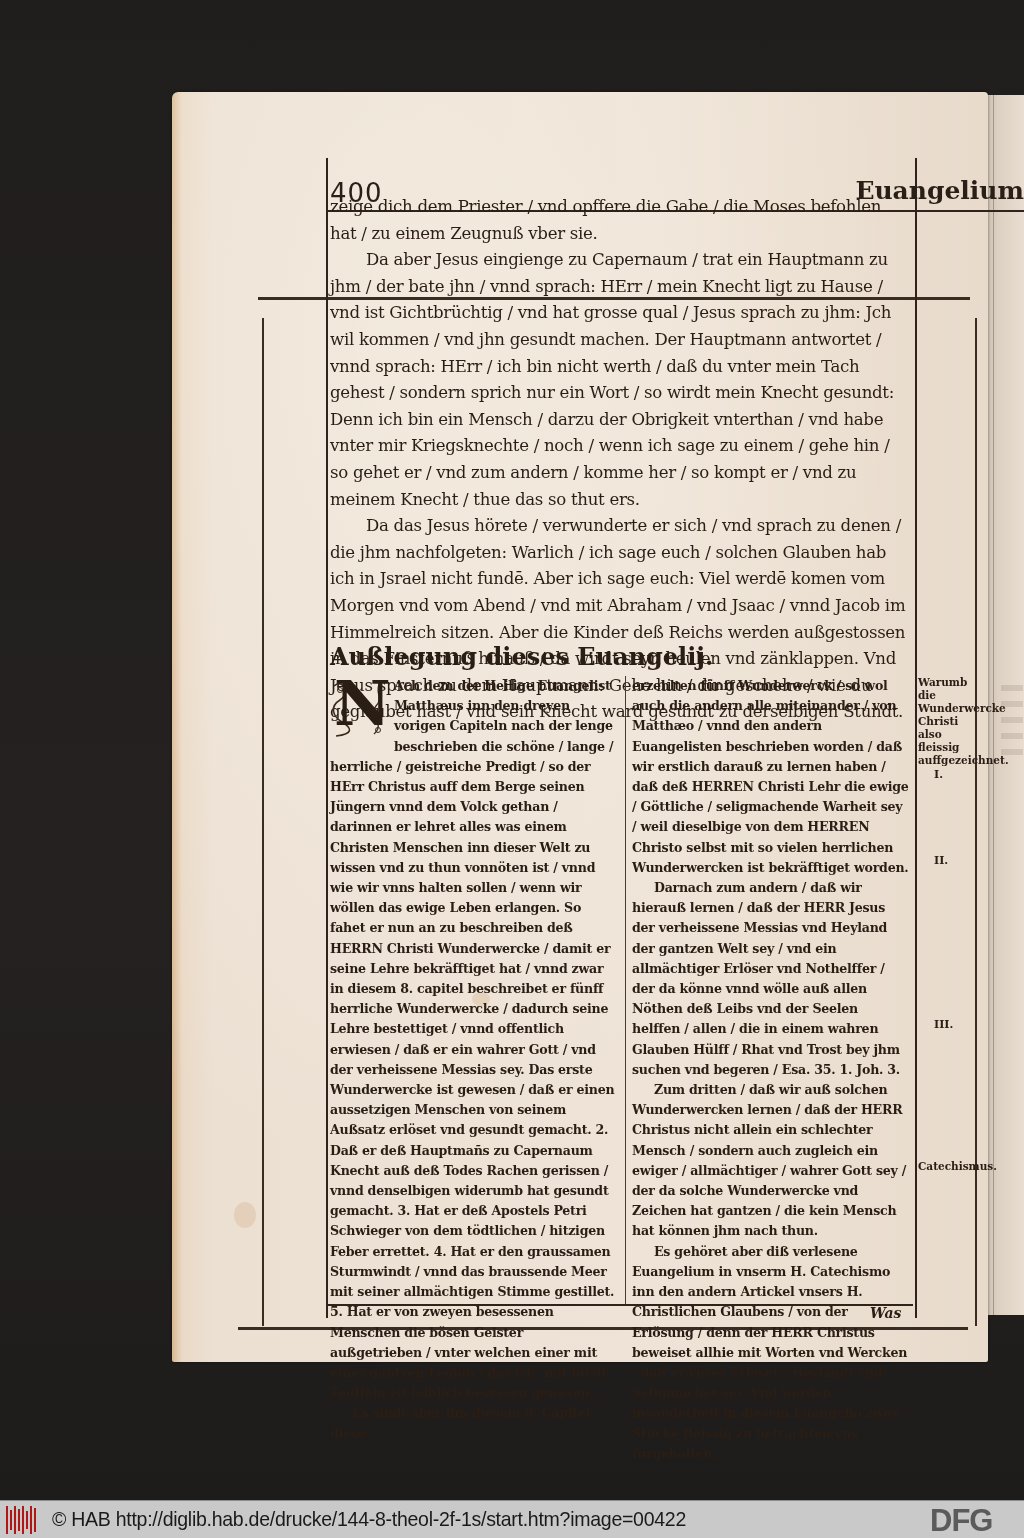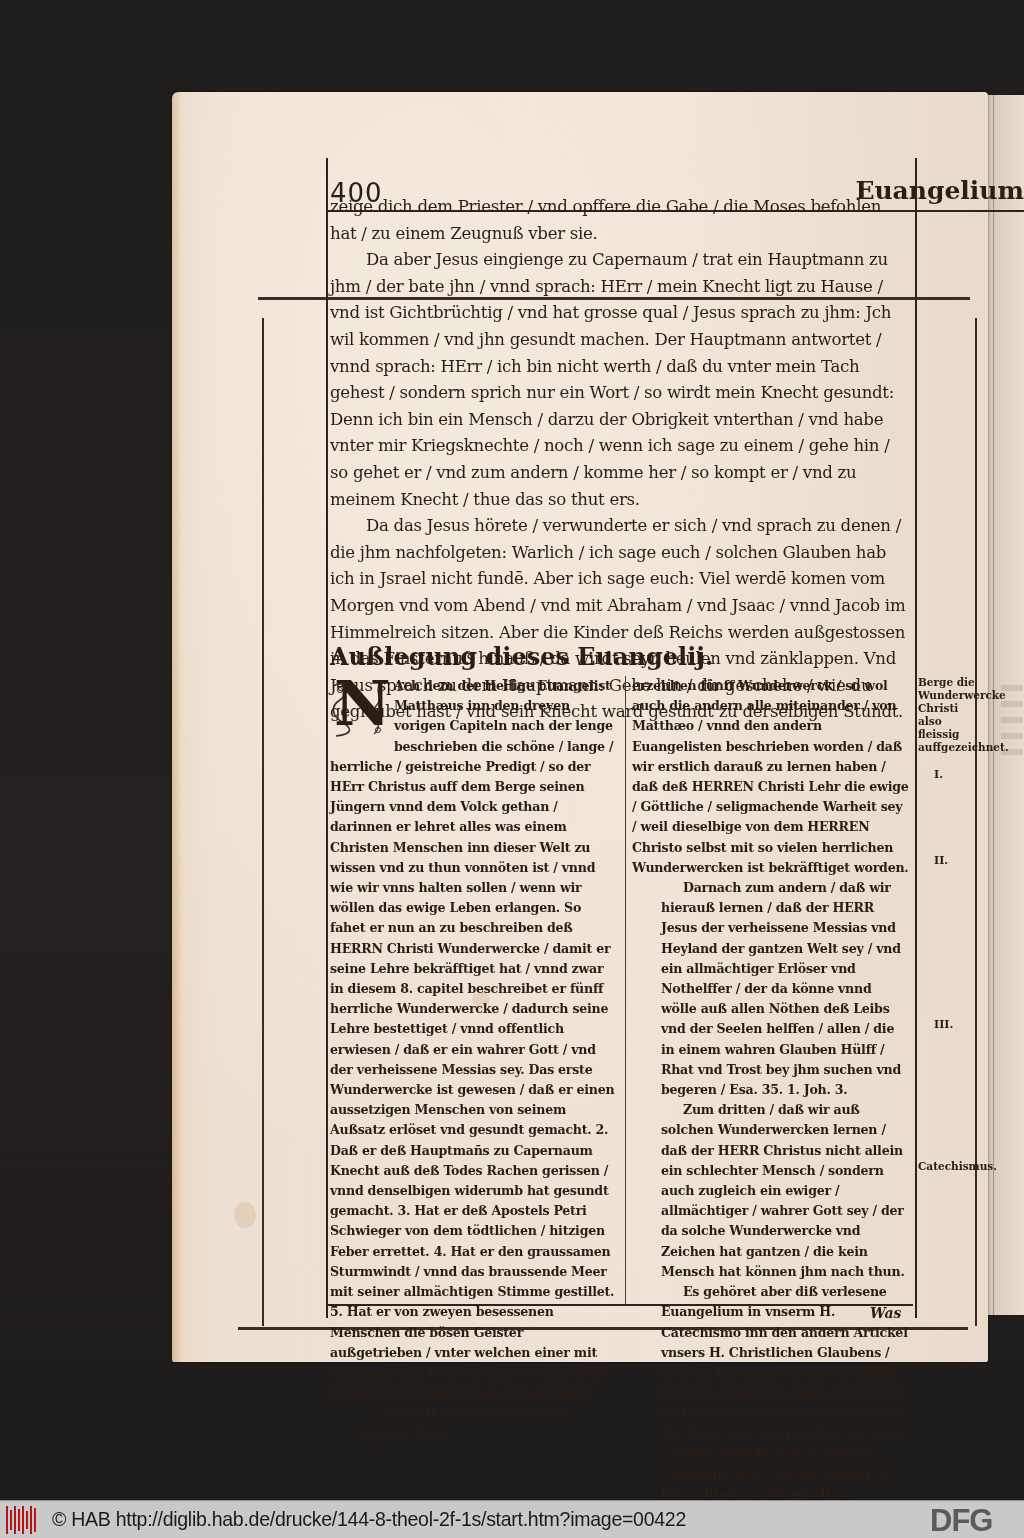--- a/index.html
+++ b/index.html
@@ -33,21 +33,21 @@
   .header { position:absolute; left:326px; top:176px; width:698px; height:34px; border-bottom:2px solid #2e241c; }
   .page-num { position:absolute; left:4px; top:2px; font-family:"DejaVu Sans", sans-serif; font-size:26px; color:#2a1f17; letter-spacing:1px; }
   .running-title { position:absolute; left:0; width:100%; top:0; text-align:right; font-family:"DejaVu Serif", serif; font-weight:bold; font-size:25px; color:#2a1f17; }
   .text { color:#2a1d14; font-family:"DejaVu Serif", serif; }
   .full { position:absolute; left:330px; top:194px; width:580px; font-size:16.6px; line-height:26.6px; letter-spacing:-0.3px; font-weight:normal; }
   .full p { margin:0; }
   .full .indent { text-indent:36px; }
   .section-title { position:absolute; left:330px; top:642px; width:580px; text-align:left; font-size:24px; font-weight:bold; color:#2a1d14; }
   .col { position:absolute; top:676px; font-size:12.6px; line-height:20.2px; letter-spacing:-0.25px; font-weight:bold; }
   .col p { margin:0; }
-  .col .indent { text-indent:22px;margin-left:29px; }
+  .col .indent { text-indent:22px; }
   .col-left { left:330px; width:288px; }
   .col-right { left:632px; width:278px; }
   .col-divider { position:absolute; left:625px; top:676px; width:1px; height:628px; background:#4a3b2e; }
   .cols-bottom-rule { position:absolute; left:328px; top:1304px; width:585px; height:2px; background:#2e241c; }
   .dropcap { float:left; width:58px; height:64px; margin:0 6px 0 0; position:relative; }
   .dropcap .glyph { position:absolute; left:4px; top:-8px; font-size:62px; line-height:72px; font-weight:bold; color:#2a1d14; font-family:"DejaVu Serif", serif; }
   .dropcap .flourish { position:absolute; left:0; top:0; width:58px; height:64px; }
   .catchword { position:absolute; left:870px; top:1305px; font-size:14px; font-weight:bold; color:#2a1d14;font-style:italic; }
   .margin-notes { position:absolute; left:918px; top:676px; width:60px; font-size:10.5px; line-height:13px; font-weight:bold; color:#2a1d14; }
   .mnote { position:absolute; left:0; width:60px; }
@@ -118,21 +118,21 @@
   <p class="indent">Darnach zum andern / daß wir hierauß lernen / daß der HERR Jesus der verheissene Messias vnd Heyland der gantzen Welt sey / vnd ein allmächtiger Erlöser vnd Nothelffer / der da könne vnnd wölle auß allen Nöthen deß Leibs vnd der Seelen helffen / allen / die in einem wahren Glauben Hülff / Rhat vnd Trost bey jhm suchen vnd begeren / Esa. 35. 1. Joh. 3.</p>
   <p class="indent">Zum dritten / daß wir auß solchen Wunderwercken lernen / daß der HERR Christus nicht allein ein schlechter Mensch / sondern auch zugleich ein ewiger / allmächtiger / wahrer Gott sey / der da solche Wunderwercke vnd Zeichen hat gantzen / die kein Mensch hat können jhm nach thun.</p>
   <p class="indent">Es gehöret aber diß verlesene Euangelium in vnserm H. Catechismo inn den andern Artickel vnsers H. Christlichen Glaubens / von der Erlösung / denn der HERR Christus beweiset allhie mit Worten vnd Wercken / daß er vnser Erlöser / Heylandt vnd Seligmacher sey. Vnd werden insonderheit in diesem Euangelio zwey Stücke fleissig zu betrachten vns fürgehalten.</p>
 </div>
 
 <div class="cols-bottom-rule"></div>
 <div class="catchword">Was</div>
 
 <div class="margin-notes">
   <div class="mnote" style="top:0px">
-    <div>Berge die Wunderwercke Christi also fleissig auffgezeichnet.</div>
+    <div>Warumb die Wunderwercke Christi also fleissig auffgezeichnet.</div>
     <div class="mnote-num" style="top:92px">I.</div>
   </div>
   <div class="mnote" style="top:178px">
     <div class="mnote-num" style="top:0">II.</div>
   </div>
   <div class="mnote" style="top:342px">
     <div class="mnote-num" style="top:0">III.</div>
   </div>
   <div class="mnote" style="top:484px">
     <div>Catechismus.</div>

